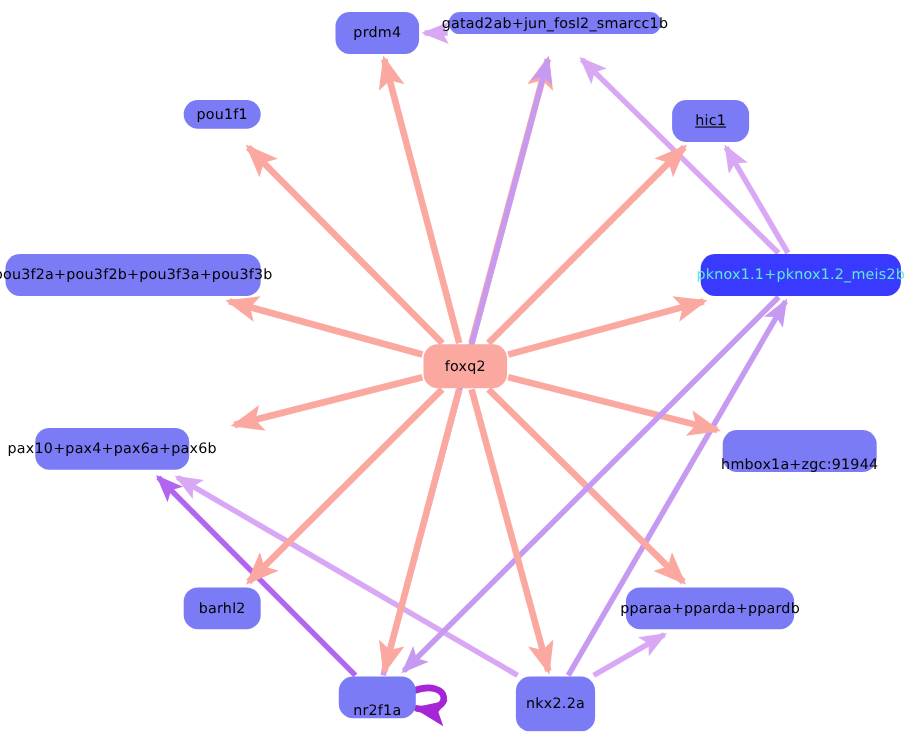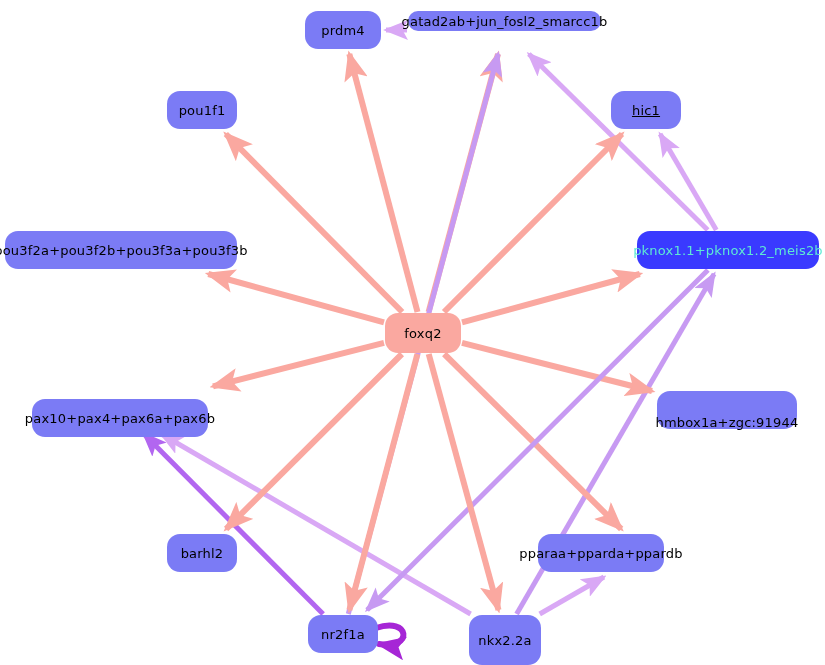--- a/index.html
+++ b/index.html
@@ -95,47 +95,47 @@
       <line x1="428.7" y1="354.0" x2="498.5" y2="610.0" stroke="#faa8a0" stroke-width="6" stroke-linecap="butt" marker-end="url(#ah-0)"></line>
       <path d="M376,628 C410,616 414,650 379,644" fill="none" stroke="#a626d6" stroke-width="6" stroke-linecap="round" marker-end="url(#ah-4)"></path>
     </svg>
   <div id="node-layer">
       <div class="node" style="left: 305px; top: 11px; width: 76px; height: 38px;">
         <span>prdm4</span>
       </div>
       <div class="node" style="left: 408px; top: 11px; width: 193px; height: 20px;">
         <span>gatad2ab+jun_fosl2_smarcc1b</span>
       </div>
-      <div class="node" style="left: 167px; top: 91px; width: 70px; height: 38px;">
+      <div class="node" style="left: 167px; top: 91px; width: 70px; height: 26px;">
         <span>pou1f1</span>
       </div>
       <div class="node" style="left: 611px; top: 91px; width: 70px; height: 38px; text-decoration: underline;">
         <span>hic1</span>
       </div>
       <div class="node" style="left: 5px; top: 231px; width: 232px; height: 38px;">
         <span>pou3f2a+pou3f2b+pou3f3a+pou3f3b</span>
       </div>
       <div class="node highlight-blue" style="left: 637px; top: 231px; width: 182px; height: 38px;">
         <span>pknox1.1+pknox1.2_meis2b</span>
       </div>
       <div class="node source-node" style="left: 385px; top: 313px; width: 76px; height: 40px;">
         <span>foxq2</span>
       </div>
-      <div class="node" style="left: 32px; top: 399px; width: 176px; height: 38px;">
+      <div class="node" style="left: 32px; top: 389px; width: 140px; height: 38px;">
         <span>pax10+pax4+pax6a+pax6b</span>
       </div>
       <div class="node" style="left: 657px; top: 391px; width: 140px; height: 38px; align-items: flex-end;">
         <span>hmbox1a+zgc:91944</span>
       </div>
       <div class="node" style="left: 167px; top: 534px; width: 70px; height: 38px;">
         <span>barhl2</span>
       </div>
-      <div class="node" style="left: 538px; top: 534px; width: 126px; height: 38px; text-align: right;">
+      <div class="node" style="left: 569px; top: 534px; width: 153px; height: 38px; text-align: right;">
         <span>pparaa+pparda+ppardb</span>
       </div>
-      <div class="node" style="left: 308px; top: 615px; width: 70px; height: 38px;">
+      <div class="node" style="left: 308px; top: 615px; width: 70px; height: 38px; align-items: flex-end;">
         <span>nr2f1a</span>
       </div>
       <div class="node" style="left: 469px; top: 615px; width: 72px; height: 50px;">
         <span>nkx2.2a</span>
       </div>
     </div>
 </div>
 
 </body></html>

